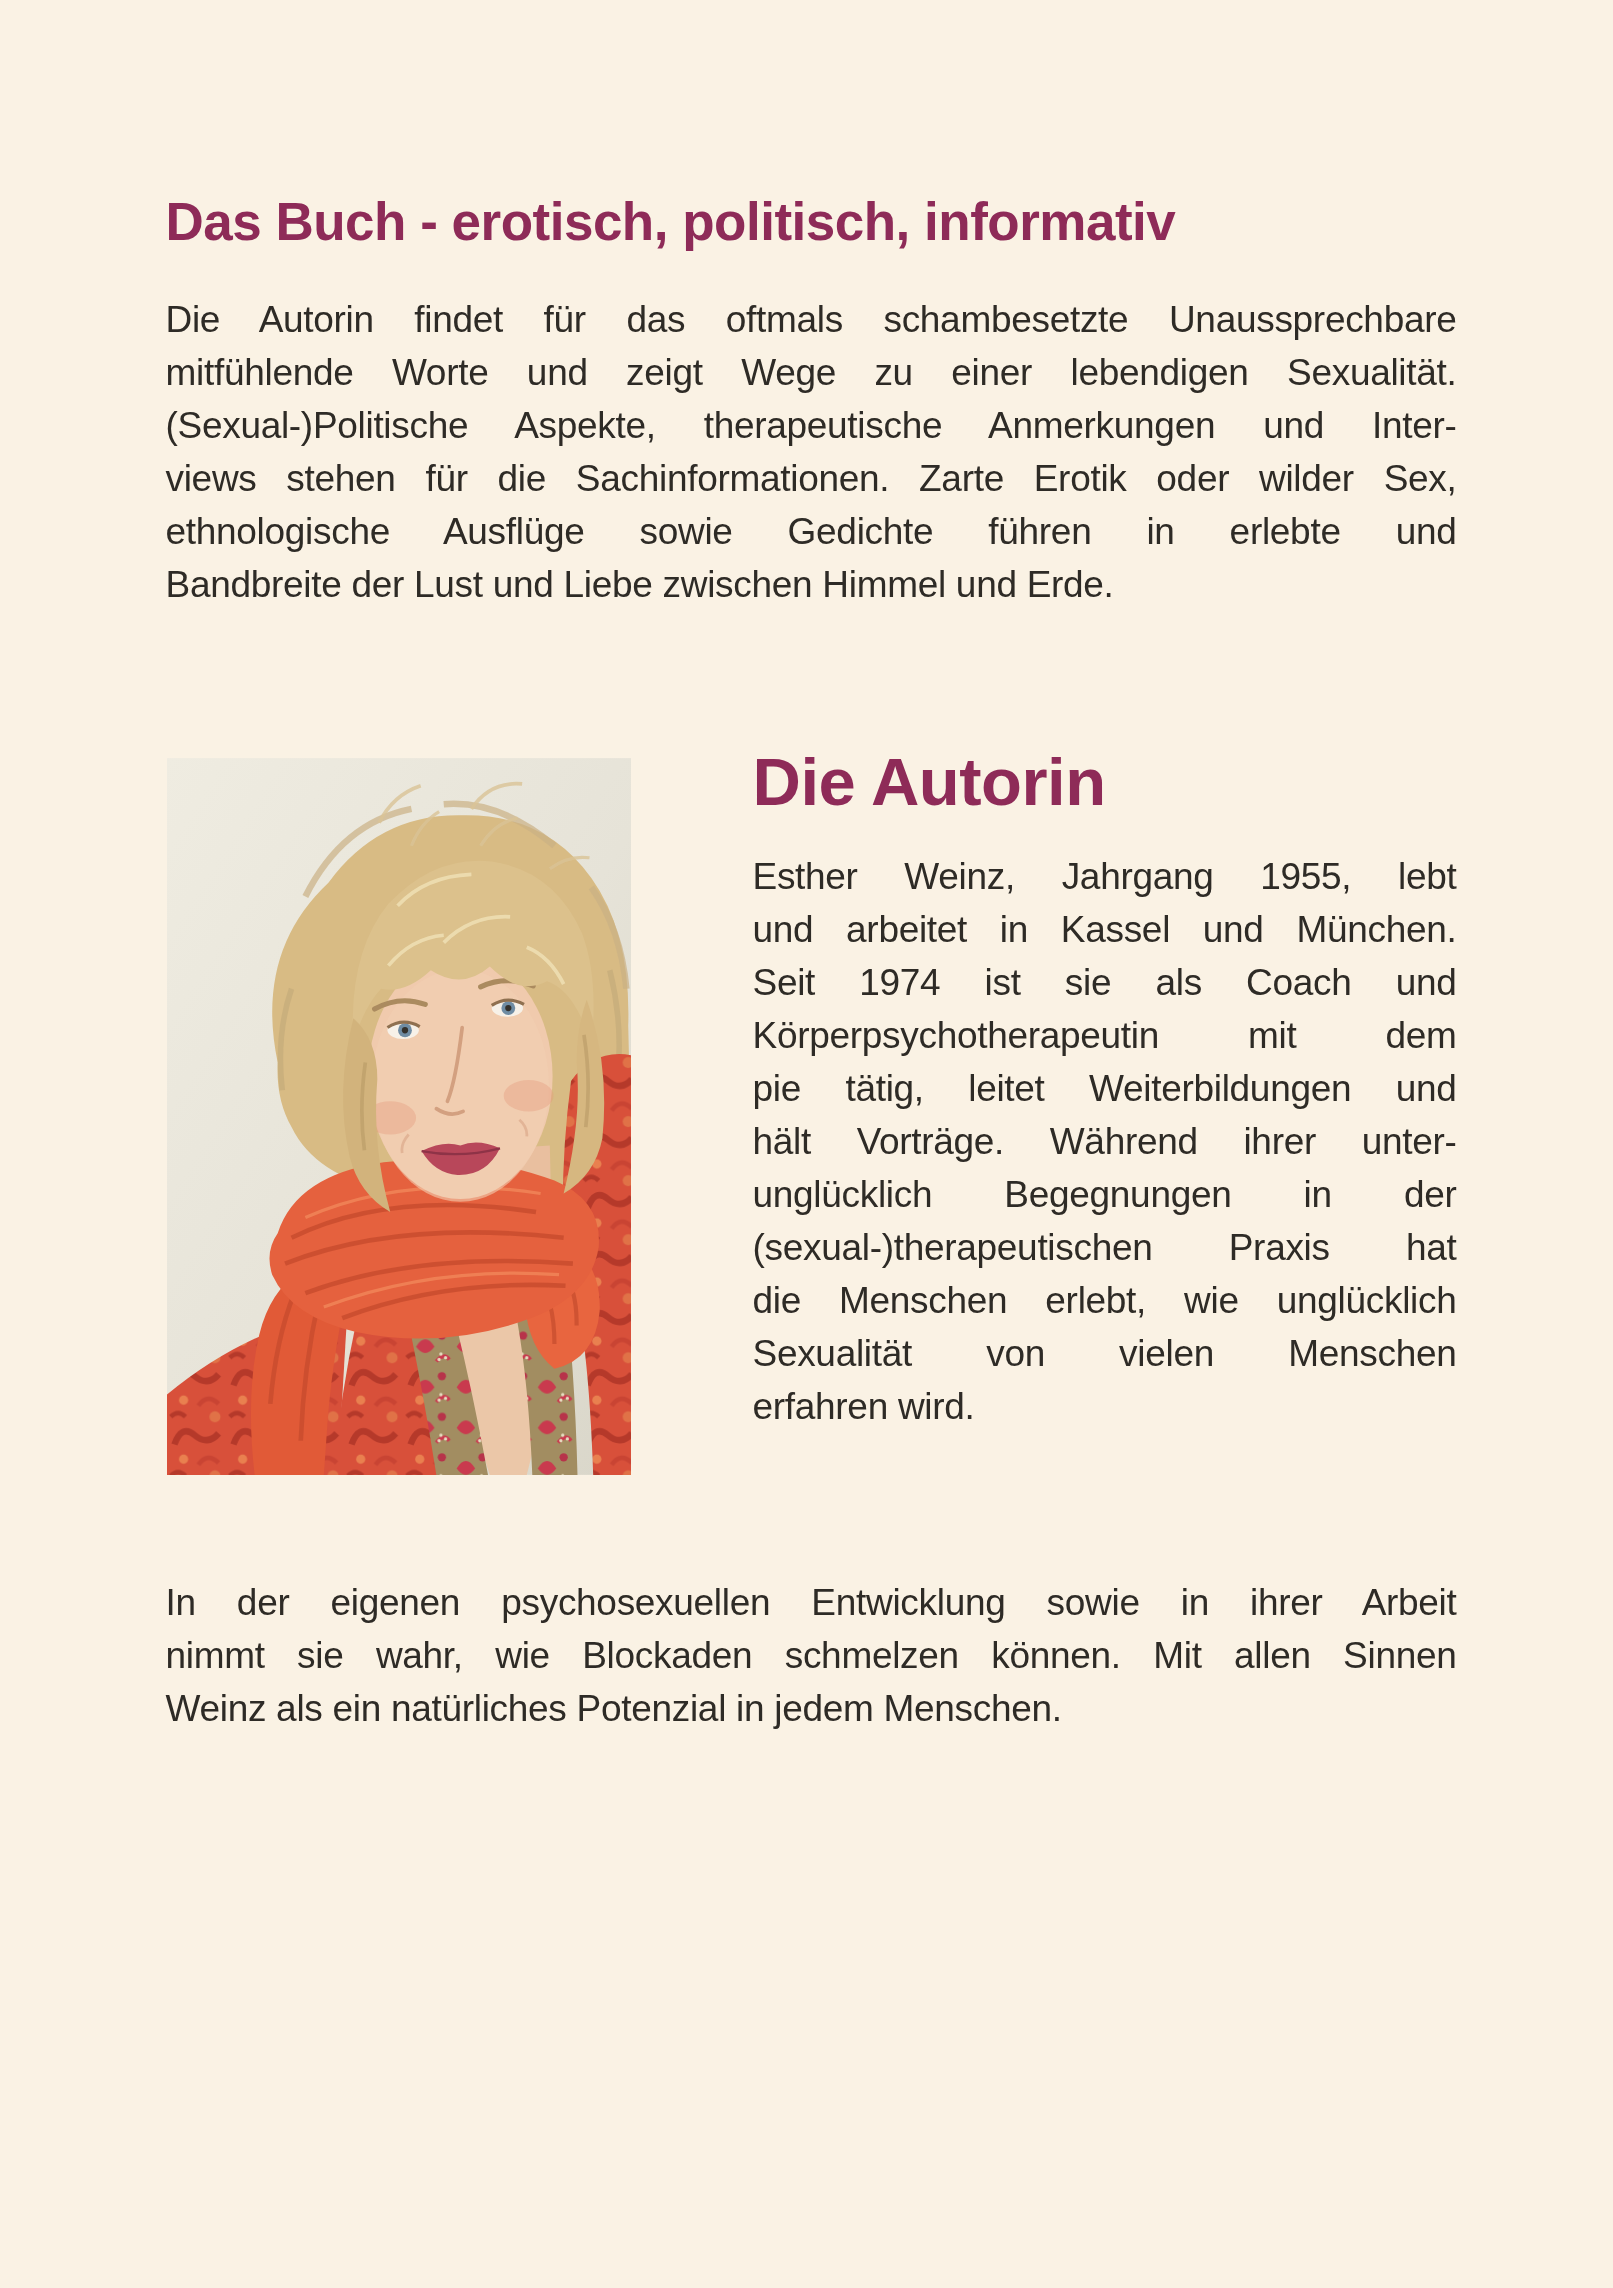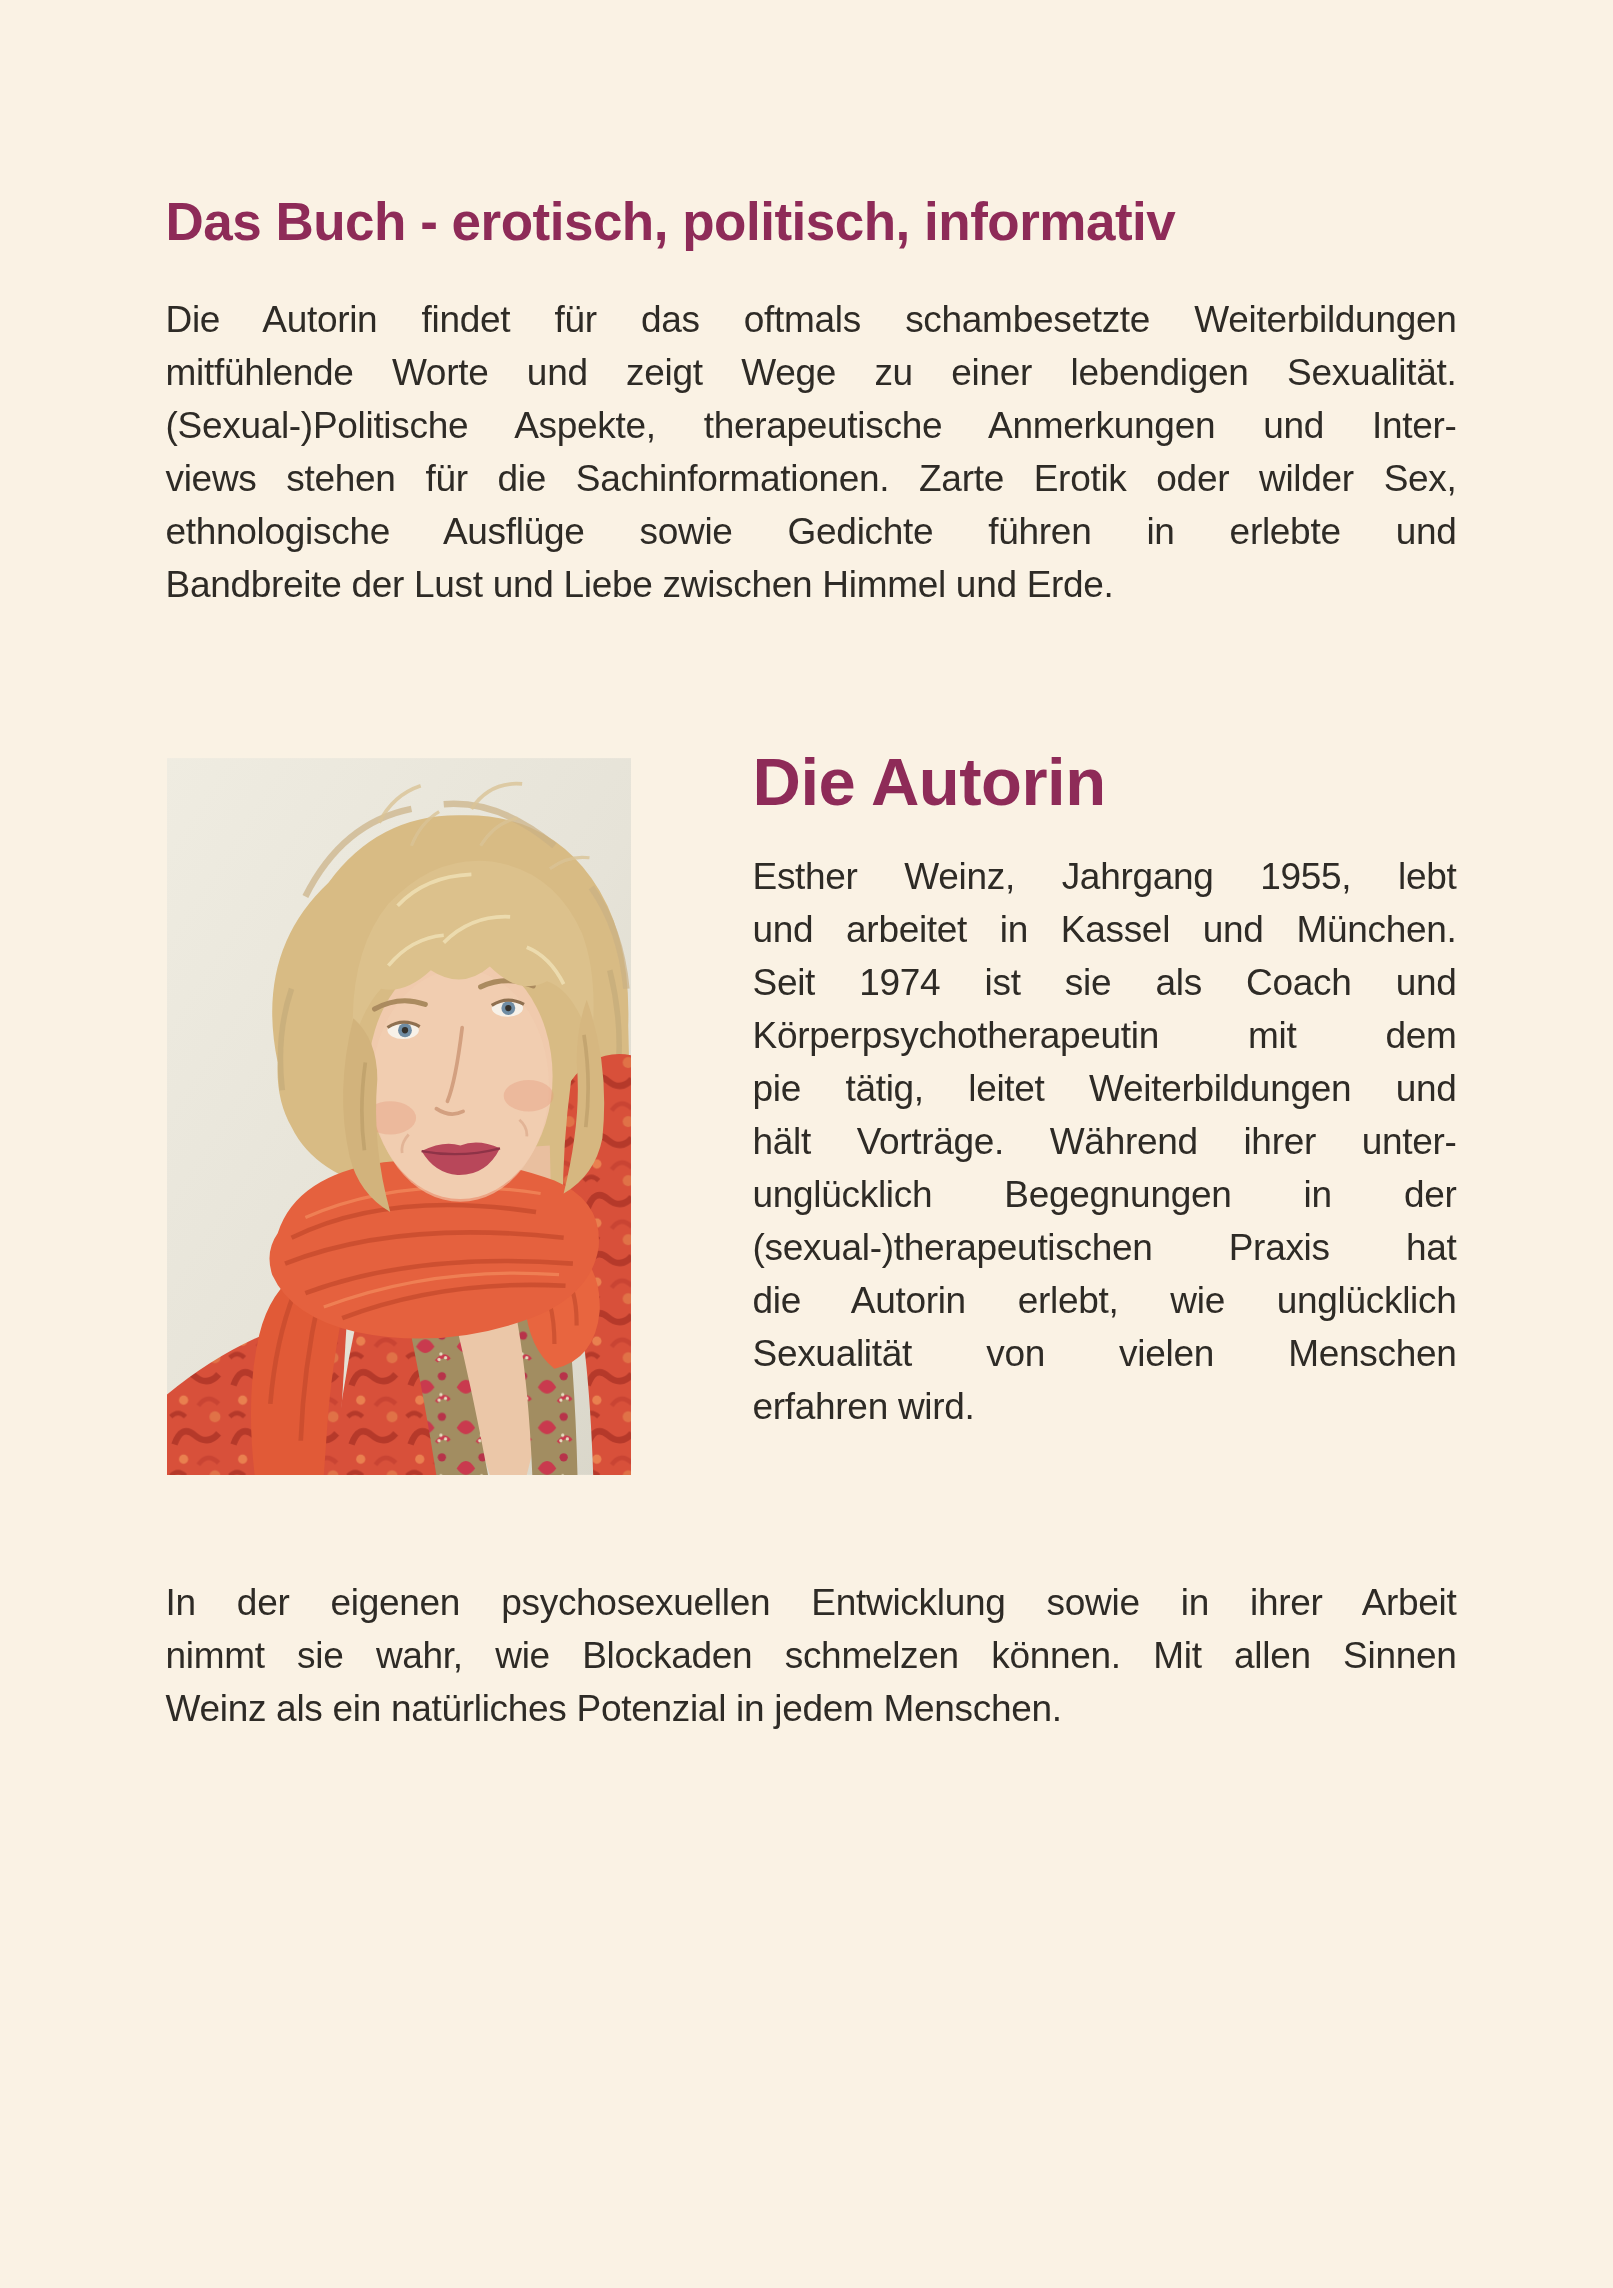--- a/index.html
+++ b/index.html
@@ -52,21 +52,21 @@
   .photo-frame svg { display: block; }
 </style>
 </head>
 <body>
 
 <div class="page">
 
   <h1 class="heading book-title">Das Buch - erotisch, politisch, informativ</h1>
 
   <div class="bodytext book-text">
-      <div class="jline">Die Autorin findet für das oftmals schambesetzte Weiterbildungen</div>
+      <div class="jline">Die Autorin findet für das oftmals schambesetzte Unaussprechbare</div>
       <div class="jline">mitfühlende Worte und zeigt Wege zu einer lebendigen Sexualität.</div>
       <div class="jline">(Sexual-)Politische Aspekte, therapeutische Anmerkungen und Inter-</div>
       <div class="jline">views stehen für die Sachinformationen. Zarte Erotik oder wilder Sex,</div>
       <div class="jline">ethnologische Ausflüge sowie Gedichte führen in erlebte und</div>
       <div class="jline last">Bandbreite der Lust und Liebe zwischen Himmel und Erde.</div>
     </div>
 
   <div class="photo-frame">
     <svg width="464" height="717" viewBox="0 0 503 777" xmlns="http://www.w3.org/2000/svg">
       <defs>
@@ -166,21 +166,21 @@
 
   <div class="bodytext author-text">
       <div class="jline">Esther Weinz, Jahrgang 1955, lebt</div>
       <div class="jline">und arbeitet in Kassel und München.</div>
       <div class="jline">Seit 1974 ist sie als Coach und</div>
       <div class="jline">Körperpsychotherapeutin mit dem</div>
       <div class="jline">pie tätig, leitet Weiterbildungen und</div>
       <div class="jline">hält Vorträge. Während ihrer unter-</div>
       <div class="jline">unglücklich Begegnungen in der</div>
       <div class="jline">(sexual-)therapeutischen Praxis hat</div>
-      <div class="jline">die Autorin erlebt, wie unglücklich</div>
+      <div class="jline">die Menschen erlebt, wie unglücklich</div>
       <div class="jline">Sexualität von vielen Menschen</div>
       <div class="jline last">erfahren wird.</div>
     </div>
 
   <div class="bodytext closing-text">
       <div class="jline">In der eigenen psychosexuellen Entwicklung sowie in ihrer Arbeit</div>
       <div class="jline">nimmt sie wahr, wie Blockaden schmelzen können. Mit allen Sinnen</div>
       <div class="jline last">Weinz als ein natürliches Potenzial in jedem Menschen.</div>
     </div>
 

